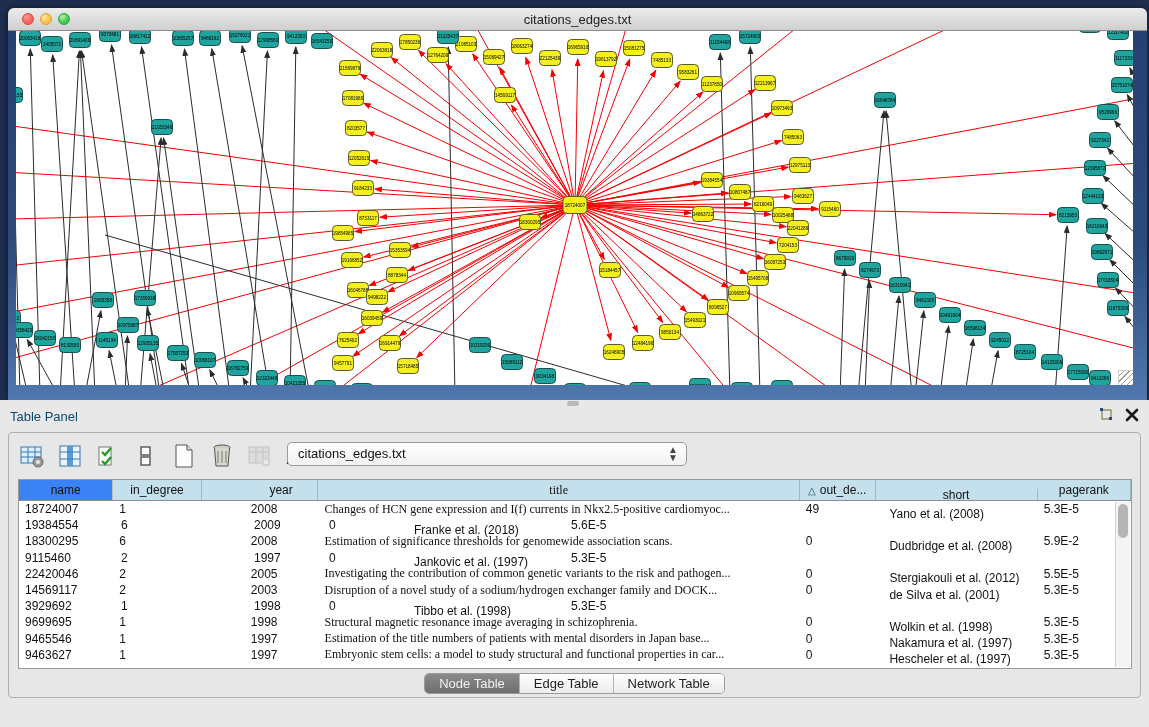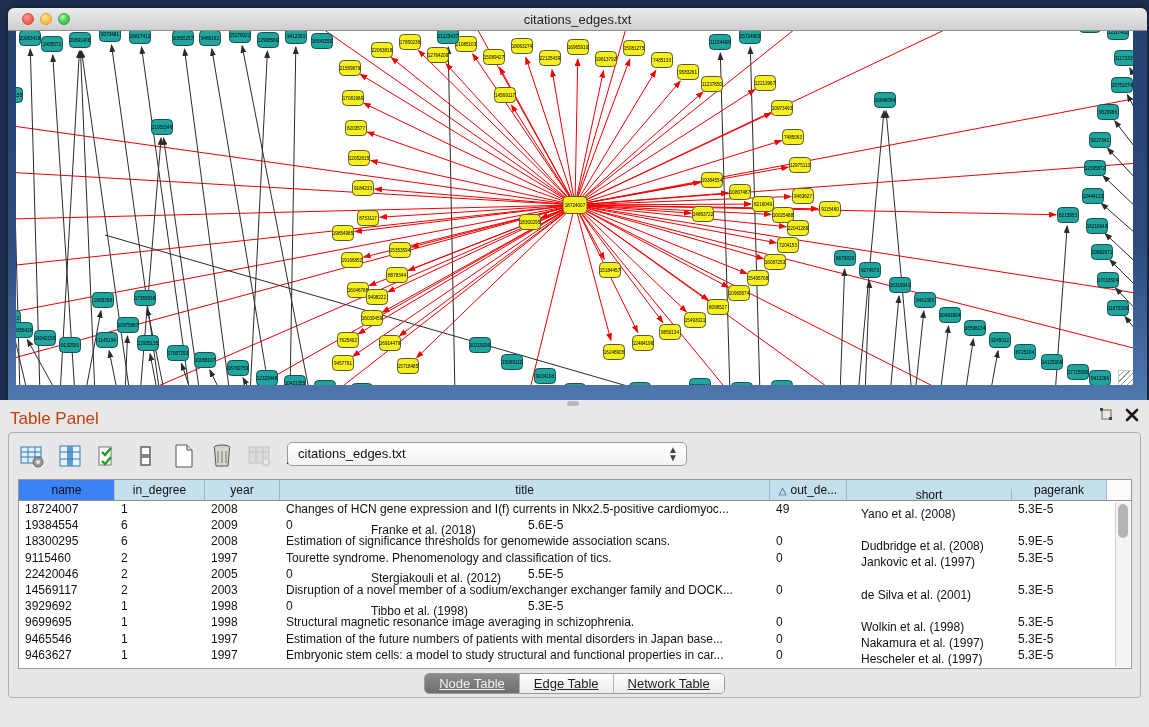--- a/index.html
+++ b/index.html
@@ -18,21 +18,21 @@
   .tl.green { left:50px; background:radial-gradient(circle at 35% 30%, #b6f0b0, #3cc84a 60%); border:1px solid #2fa33a; }
   .net-canvas { position:absolute; left:8px; top:23px; width:1117px; height:354px; background:#ffffff; overflow:hidden; }
   .net-canvas svg { display:block; }
   .grip { position:absolute; right:0; bottom:0; width:15px; height:15px; background:
           repeating-linear-gradient(135deg,#ffffff 0 3px,#9a9a9a 3px 4px); border-left:1px solid #ccc; border-top:1px solid #ccc; }
 
   
   .bottom { position:absolute; left:0; top:400px; width:1149px; height:327px; background:#e8e8e8; }
   .split-handle { position:absolute; left:567px; top:1px; width:12px; height:5px; border-radius:3px; background:#b9b9b9; }
   .panel-header { position:absolute; left:0; top:3px; width:100%; height:27px; }
-  .panel-header .ph-title { position:absolute; left:10px; top:6px; font-size:17px; color:#c2410c; }
+  .panel-header .ph-title { position:absolute; left:10px; top:6px; font-size:13px; color:#0c4a6e; }
   .ph-btn { position:absolute; top:4px; width:18px; height:18px; background:none; border:none; cursor:default; }
   .ph-float { right:34px; } .ph-close { right:8px; }
   .panel-body { position:absolute; left:8px; top:32px; width:1133px; height:266px; background:#e7e7e7;
                 border:1px solid #b0b0b0; border-radius:4px; }
 
   
   .tp-toolbar { position:absolute; left:8px; top:6px; height:34px; display:flex; align-items:center; gap:8px; }
   .tb-btn { width:30px; height:30px; border:none; background:none; display:flex; align-items:center; justify-content:center; }
   .fx { font-size:15px; font-style:italic; font-family:"Liberation Serif",serif; color:#222; font-weight:bold; }
   .combo { position:absolute; left:278px; top:9px; width:400px; height:24px; background:linear-gradient(180deg,#ffffff,#f2f2f2);
@@ -40,32 +40,32 @@
            padding:0 24px 0 10px; line-height:22px; }
   .combo .arrows { position:absolute; right:8px; top:3px; font-size:10px; color:#444; line-height:8px; }
 
   
   .tp-table { position:absolute; left:9px; top:46px; width:1114px; height:190px; background:#fff; border:1px solid #9a9a9a; font-size:12px; }
   .thead { display:flex; height:21px; border-bottom:1px solid #8e8e8e; background:#c3e0ec; }
   .th { border-right:1px solid #9fb9c4; display:flex; align-items:center; justify-content:center; color:#111; }
   .th.gray { background:#3b82f6; border-right:1px solid #bdbdbd; }
   .tbody .tr { display:flex; height:16.2px; align-items:center; }
   .tbody .td { padding-left:6px; white-space:nowrap; overflow:hidden; color:#111; }
-  .c-name{width:96px;} .c-indeg{width:90px;} .c-year{width:75px;} .c-title{width:490px;}
+  .c-name{width:96px;} .c-indeg{width:90px;} .c-year{width:75px;margin-left:43px;} .c-title{width:490px;font-family:Liberation Serif, serif;}
   .c-out{width:77px;} .c-short{width:165px;margin-top:9px;} .c-pr{width:95px;} .c-fill{flex:1;}
   .c-short.td { padding-left:14px; }
   .sort-tri { font-size:10px; margin-right:4px; color:#1c4b66; }
   .vscroll { position:absolute; right:1px; top:22px; width:15px; height:165px; background:#f4f4f4; border-left:1px solid #d0d0d0; }
   .vthumb { position:absolute; left:2px; top:2px; width:10px; height:34px; border-radius:5px; background:#b5b5b5; }
 
   
   .tab-bar { position:absolute; left:0; right:0; top:240px; height:24px; display:flex; justify-content:center; }
   .seg { display:flex; border:1px solid #9a9a9a; border-radius:5px; overflow:hidden; height:21px; background:#fff; }
   .seg button { border:none; background:linear-gradient(180deg,#ffffff,#ececec); font-size:13px; color:#222;
-                padding:0 14px; border-right:1px solid #b3b3b3;text-decoration:underline; }
+                padding:0 14px; border-right:1px solid #b3b3b3; }
   .seg button:last-child { border-right:none; }
   .seg button.sel { background:linear-gradient(180deg,#8a8a8a,#6e6e6e); color:#f2f2f2; }
 </style>
 </head>
 <body>
 
 <div class="desktop-top">
   <div class="net-window">
     <div class="titlebar">
       <span class="tl red"></span>
@@ -805,44 +805,44 @@
             <div class="td c-short">Franke et al. (2018)</div>
             <div class="td c-pr">5.6E-5</div>
           </div>
           <div class="tr">
             <div class="td c-name">18300295</div>
             <div class="td c-indeg">6</div>
             <div class="td c-year">2008</div>
             <div class="td c-title">Estimation of significance thresholds for genomewide association scans.</div>
             <div class="td c-out">0</div>
             <div class="td c-short">Dudbridge et al. (2008)</div>
-            <div class="td c-pr">5.9E-5</div>
+            <div class="td c-pr">5.9E-2</div>
           </div>
           <div class="tr">
             <div class="td c-name">9115460</div>
             <div class="td c-indeg">2</div>
             <div class="td c-year">1997</div>
-            <div class="td c-title">Tourette syndrome. Phenomenology and classification of tics.</div>
             <div class="td c-out">0</div>
             <div class="td c-short">Jankovic et al. (1997)</div>
             <div class="td c-pr">5.3E-5</div>
           </div>
           <div class="tr">
             <div class="td c-name">22420046</div>
             <div class="td c-indeg">2</div>
             <div class="td c-year">2005</div>
+            <div class="td c-title">Investigating the contribution of common genetic variants to the risk and pathogen...</div>
             <div class="td c-out">0</div>
             <div class="td c-short">Stergiakouli et al. (2012)</div>
             <div class="td c-pr">5.5E-5</div>
           </div>
           <div class="tr">
             <div class="td c-name">14569117</div>
             <div class="td c-indeg">2</div>
             <div class="td c-year">2003</div>
-            <div class="td c-title">Disruption of a novel member of a sodium/exchanger exchanger family and DOCK...</div>
+            <div class="td c-title">Disruption of a novel study of a sodium/hydrogen exchanger family and DOCK...</div>
             <div class="td c-out">0</div>
             <div class="td c-short">de Silva et al. (2001)</div>
             <div class="td c-pr">5.3E-5</div>
           </div>
           <div class="tr">
             <div class="td c-name">3929692</div>
             <div class="td c-indeg">1</div>
             <div class="td c-year">1998</div>
             <div class="td c-out">0</div>
             <div class="td c-short">Tibbo et al. (1998)</div>
@@ -854,21 +854,21 @@
             <div class="td c-year">1998</div>
             <div class="td c-title">Structural magnetic resonance image averaging in schizophrenia.</div>
             <div class="td c-out">0</div>
             <div class="td c-short">Wolkin et al. (1998)</div>
             <div class="td c-pr">5.3E-5</div>
           </div>
           <div class="tr">
             <div class="td c-name">9465546</div>
             <div class="td c-indeg">1</div>
             <div class="td c-year">1997</div>
-            <div class="td c-title">Estimation of the future numbers of patients with mental disorders in Japan base...</div>
+            <div class="td c-title">Estimation of the title numbers of patients with mental disorders in Japan base...</div>
             <div class="td c-out">0</div>
             <div class="td c-short">Nakamura et al. (1997)</div>
             <div class="td c-pr">5.3E-5</div>
           </div>
           <div class="tr">
             <div class="td c-name">9463627</div>
             <div class="td c-indeg">1</div>
             <div class="td c-year">1997</div>
             <div class="td c-title">Embryonic stem cells: a model to study structural and functional properties in car...</div>
             <div class="td c-out">0</div>

